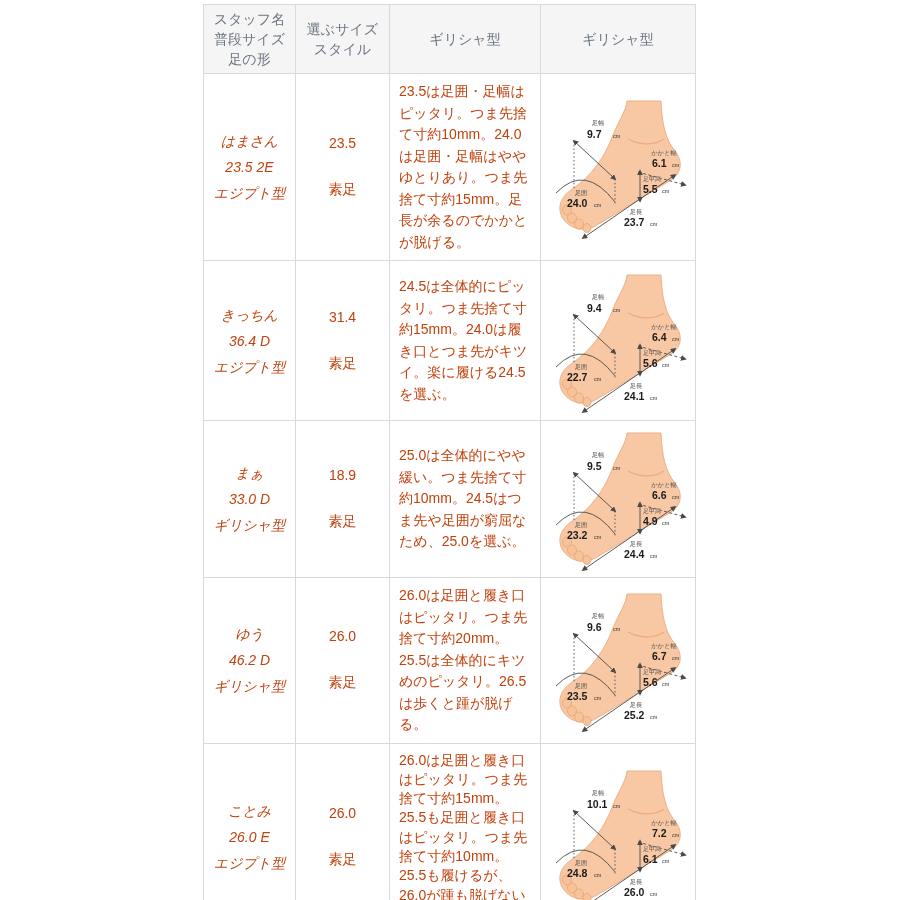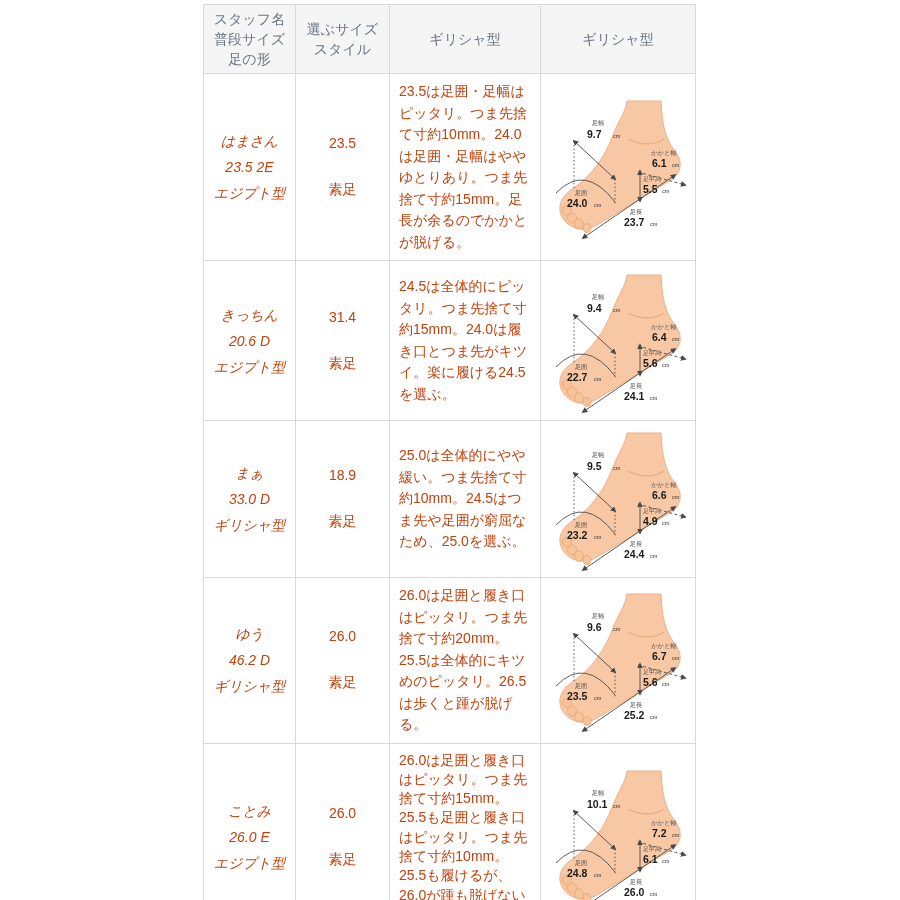--- a/index.html
+++ b/index.html
@@ -95,21 +95,21 @@
                 <text x="95" y="125" font-size="6.3" fill="#555555" text-anchor="middle">足長</text>
                 <text x="83" y="137" font-size="10.5" font-weight="bold" fill="#1b1b1b">23.7</text>
                 <text x="109" y="137" font-size="5.5" fill="#333333">cm</text>
               </svg>
             </div>
       </td>
     </tr>
 
     <tr class="r2">
       <td class="c-staff">きっちん
-20.6 D
+36.4 D
 エジプト型</td>
       <td class="c-size">
         <div>31.4</div>
         <div class="style-v">素足</div>
       </td>
       <td class="c-comment">24.5は全体的にピッタリ。つま先捨て寸約15mm。24.0は履き口とつま先がキツイ。楽に履ける24.5を選ぶ。</td>
       <td class="c-foot">
         <div class="footwrap">
               <svg width="150" height="156" viewBox="0 0 150 156">
                 <defs>

